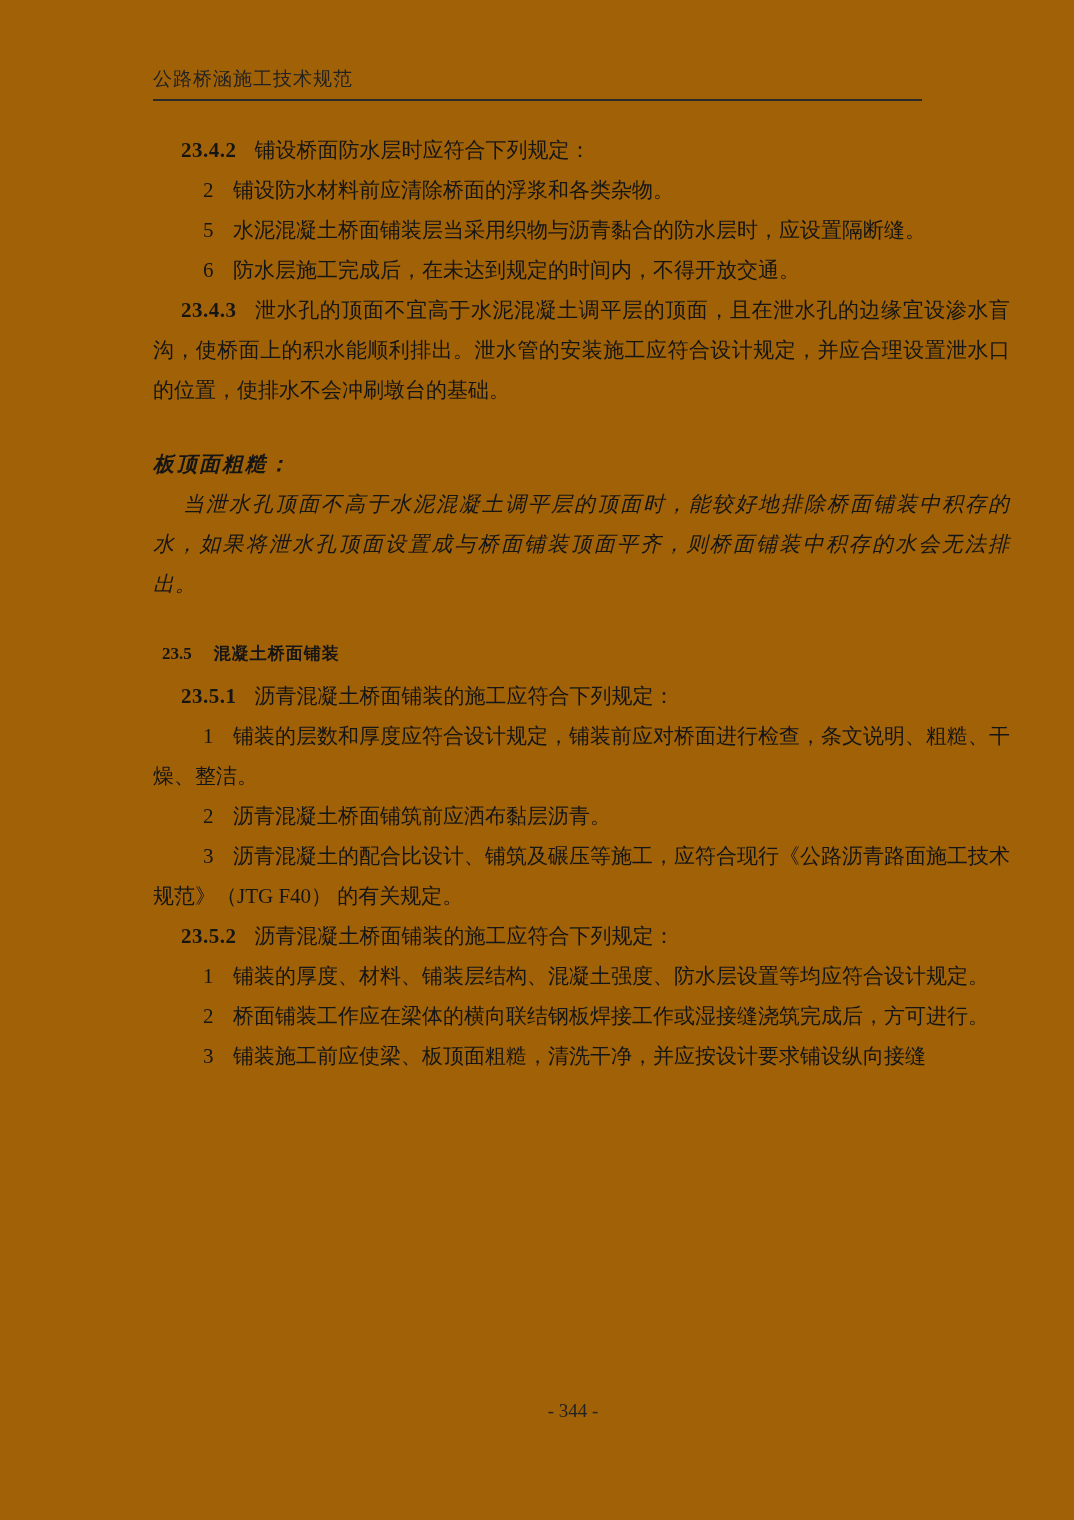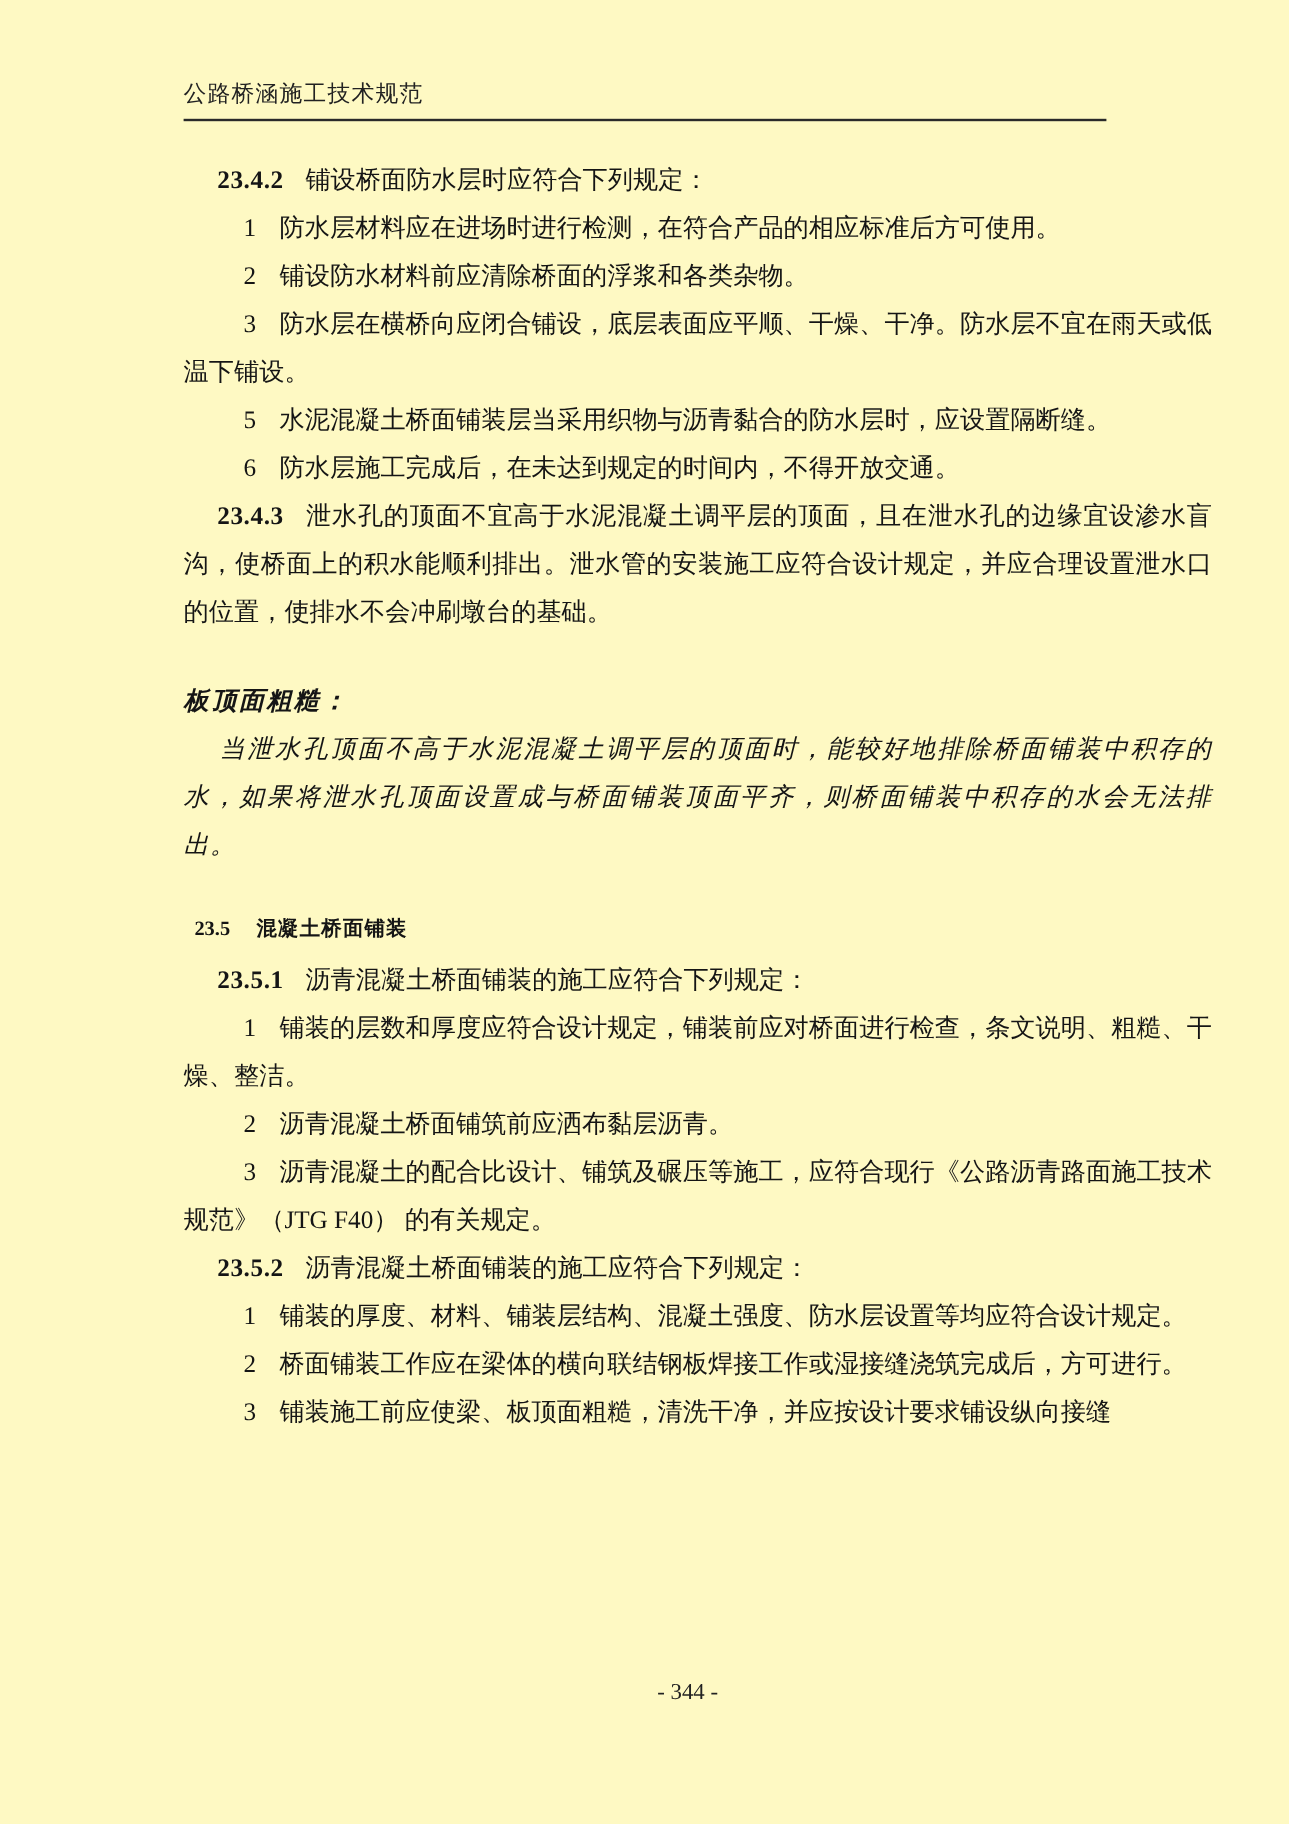--- a/index.html
+++ b/index.html
@@ -5,21 +5,21 @@
   html, body {
     margin: 0;
     padding: 0;
     background: #e8e8e8;
   }
   .page {
     position: relative;
     width: 1074px;
     height: 1520px;
     margin: 0 auto;
-    background: #fef9c3;
+    background: #a16207;
     color: #151515;
     font-family: "Liberation Serif", "DejaVu Serif", serif;
     overflow: hidden;
     box-sizing: border-box;
     padding-top: 68px;
   }
   
   .header {
     margin: 0 152px 0 153px;
     border-bottom: 2px solid #2a2a2a;
@@ -104,23 +104,21 @@
 <div class="page">
 
   <div class="header">
     <div class="header-title">公路桥涵施工技术规范</div>
   </div>
 
   <div class="content">
 
     <p class="clause" style="margin-top:29px"><span class="cnum">23.4.2</span><span>铺设桥面防水层时应符合下列规定：</span></p>
 
-    <p class="item"><span class="ino">1</span><span>防水层材料应在进场时进行检测，在符合产品的相应标准后方可使用。</span></p>
     <p class="item"><span class="ino">2</span><span>铺设防水材料前应清除桥面的浮浆和各类杂物。</span></p>
-    <p class="item"><span class="ino">3</span><span>防水层在横桥向应闭合铺设，底层表面应平顺、干燥、干净。防水层不宜在雨天或低温下铺设。</span></p>
     <p class="item"><span class="ino">5</span><span>水泥混凝土桥面铺装层当采用织物与沥青黏合的防水层时，应设置隔断缝。</span></p>
     <p class="item"><span class="ino">6</span><span>防水层施工完成后，在未达到规定的时间内，不得开放交通。</span></p>
 
     <p class="clause mt-clause-2343"><span class="cnum">23.4.3</span><span>泄水孔的顶面不宜高于水泥混凝土调平层的顶面，且在泄水孔的边缘宜设渗水盲沟，使桥面上的积水能顺利排出。泄水管的安装施工应符合设计规定，并应合理设置泄水口的位置，使排水不会冲刷墩台的基础。</span></p>
 
     <p class="commentary-label">板顶面粗糙：</p>
     <p class="commentary-text">当泄水孔顶面不高于水泥混凝土调平层的顶面时，能较好地排除桥面铺装中积存的水，如果将泄水孔顶面设置成与桥面铺装顶面平齐，则桥面铺装中积存的水会无法排出。</p>
 
     <p class="section-heading"><span class="snum">23.5</span><span class="stitle">混凝土桥面铺装</span></p>
 

